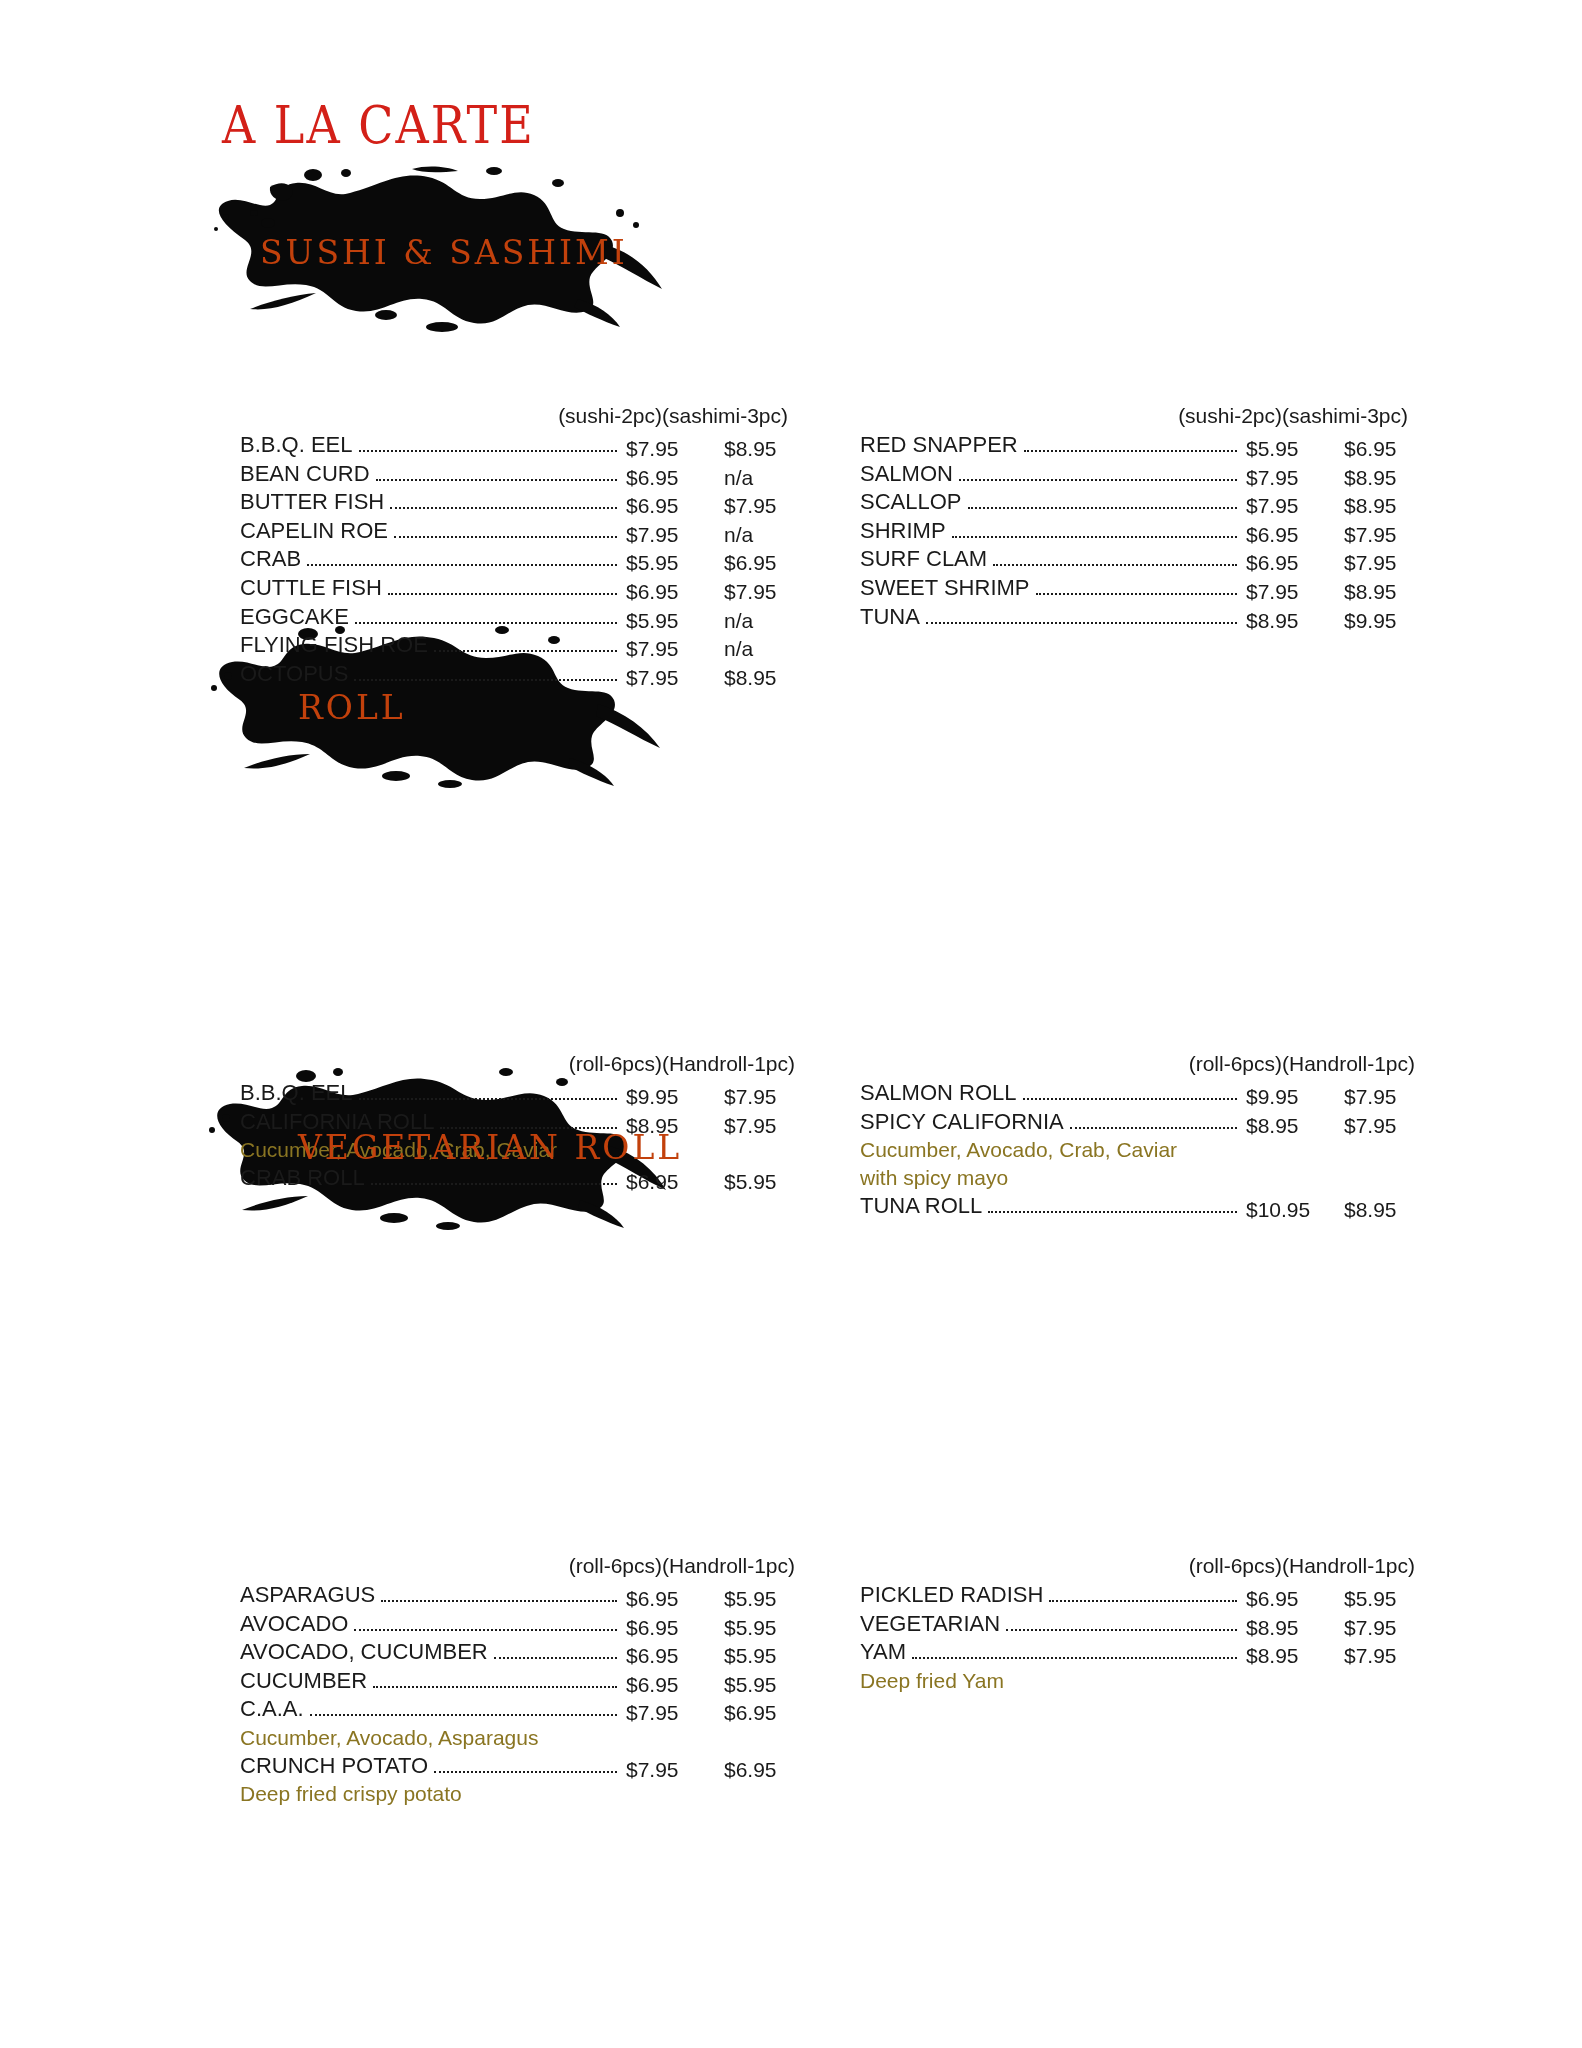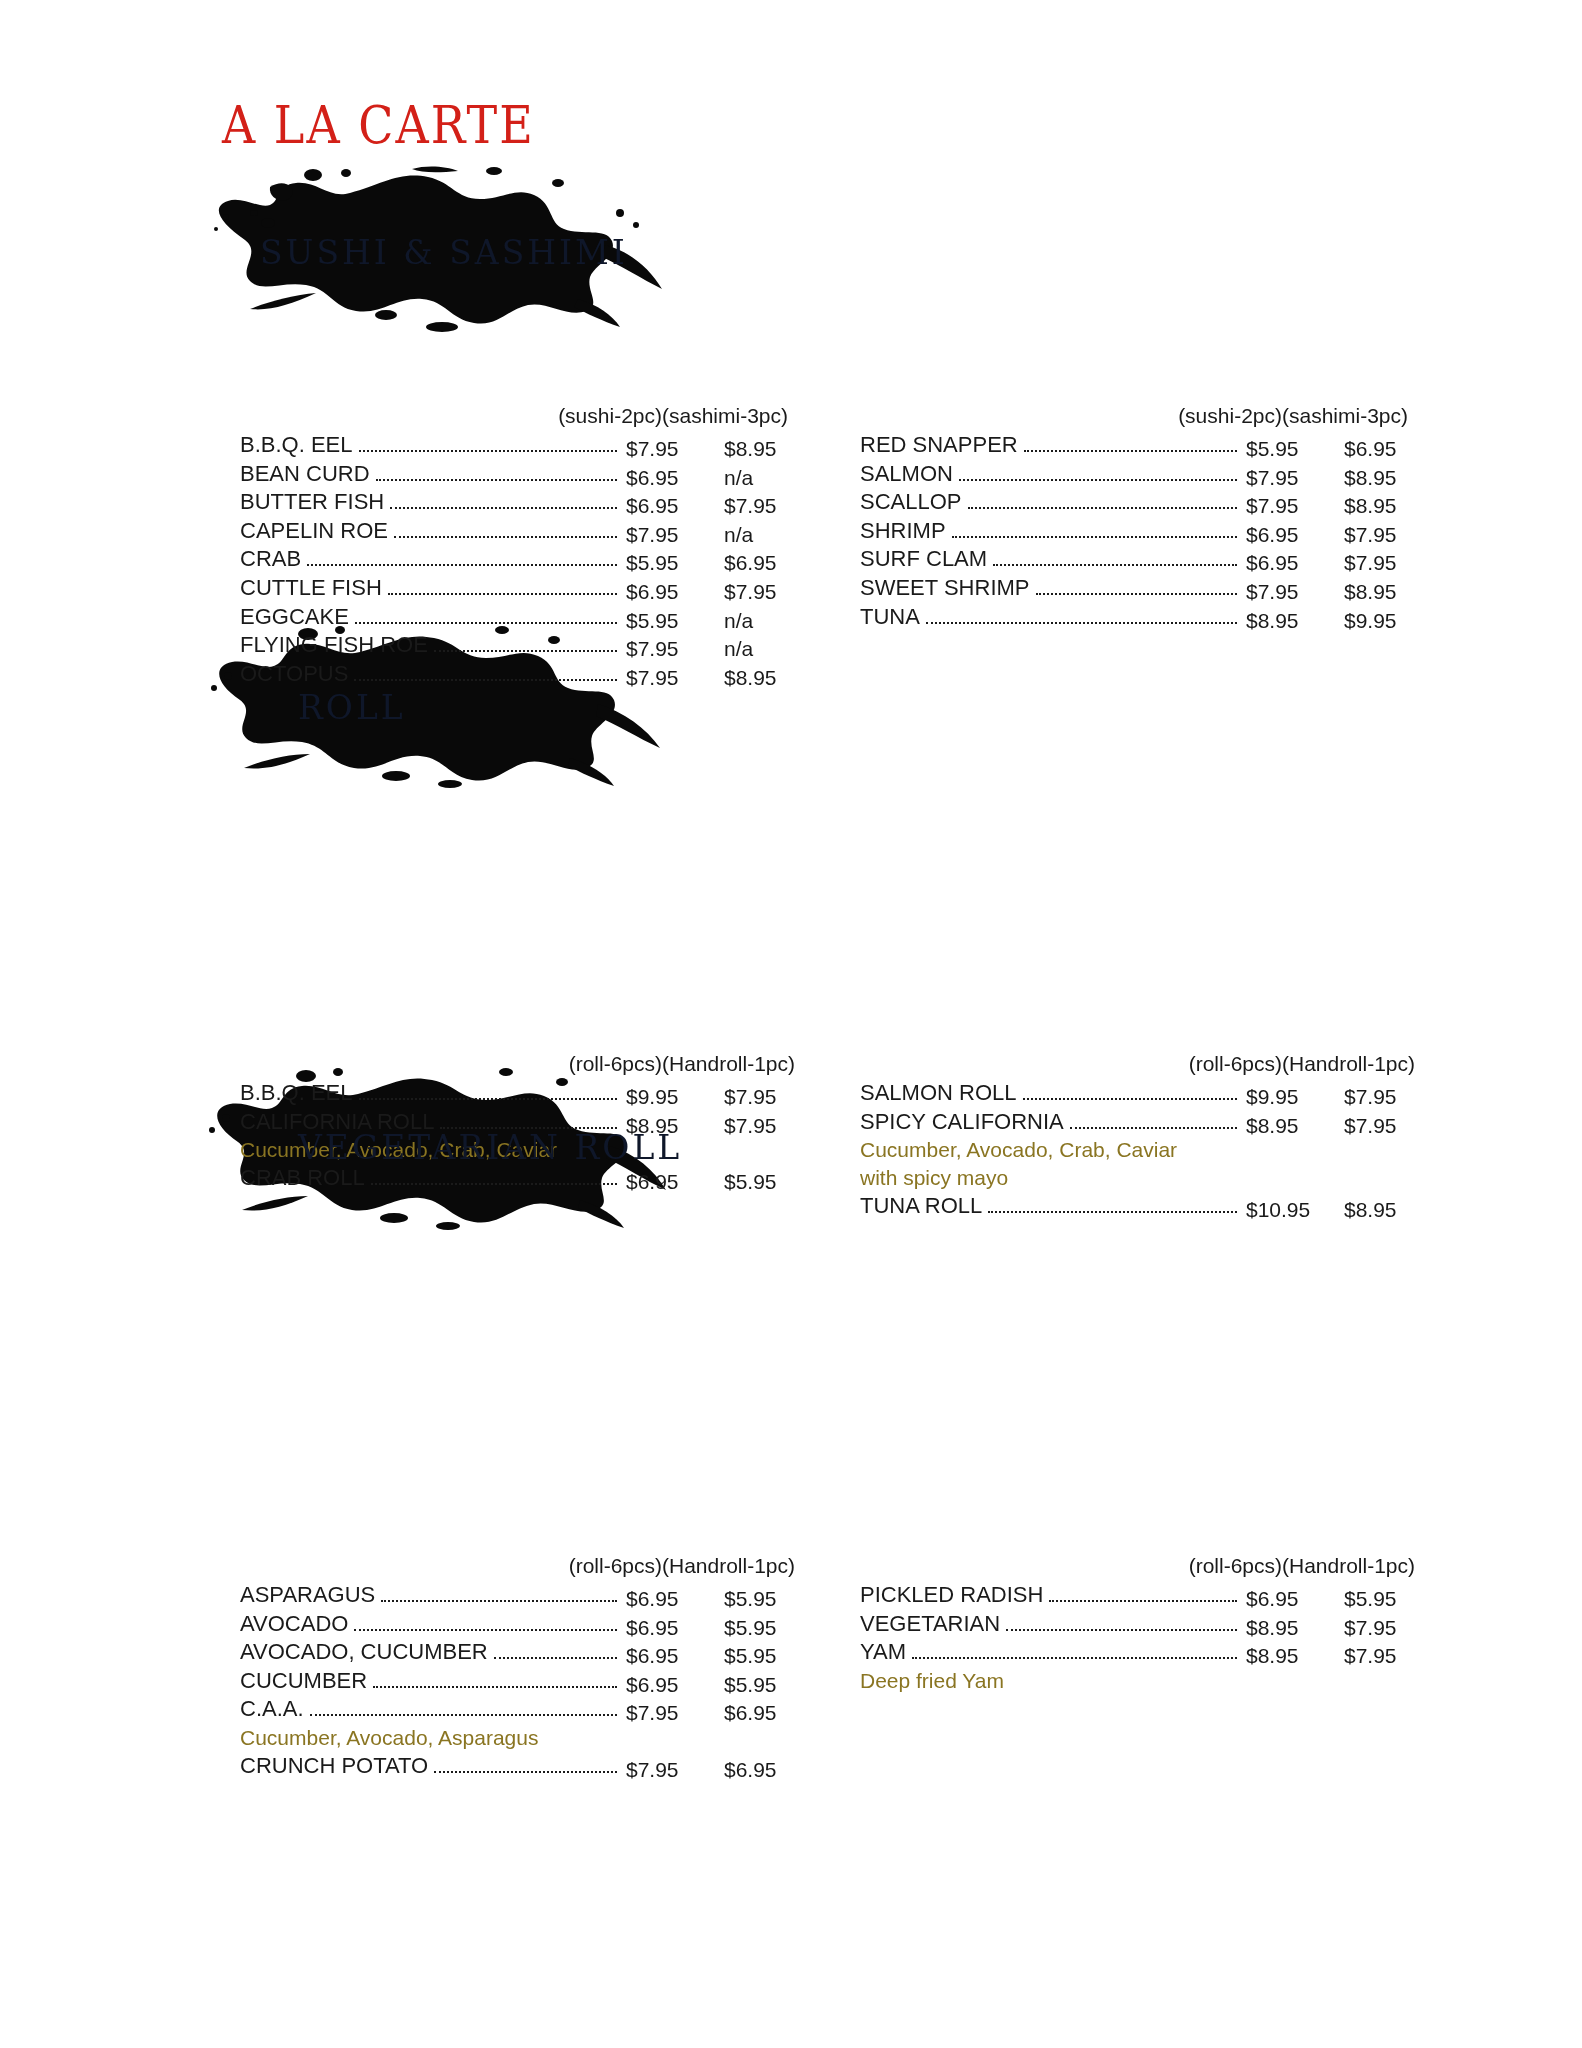--- a/index.html
+++ b/index.html
@@ -46,21 +46,21 @@
     width: 520px;
     height: 170px;
   }
   .splat svg {
     position: absolute;
     left: 0;
     top: 0;
   }
   .splat-label {
     position: absolute;
-    color: #0f172a;
+    color: #c2410c;
     font-family: "DejaVu Serif", serif;
     font-size: 33px;
     letter-spacing: 3px;
     white-space: nowrap;
     z-index: 5;
   }
 
   
   .col {
     position: absolute;
@@ -397,20 +397,21 @@
         <span class="price1">$7.95</span>
         <span class="price2">$6.95</span>
       </div>
       <div class="desc">Cucumber, Avocado, Asparagus</div>
       <div class="item-row">
         <span class="item-name">CRUNCH POTATO</span>
         <span class="dots"></span>
         <span class="price1">$7.95</span>
         <span class="price2">$6.95</span>
       </div>
+      <div class="desc">Deep fried crispy potato</div>
     </div>
   <div class="col" id="veg-right">
       <div class="col-head"><span class="unit u1">(roll-6pcs)</span><span class="unit u2">(Handroll-1pc)</span></div>
       <div class="item-row">
         <span class="item-name">PICKLED RADISH</span>
         <span class="dots"></span>
         <span class="price1">$6.95</span>
         <span class="price2">$5.95</span>
       </div>
       <div class="item-row">

